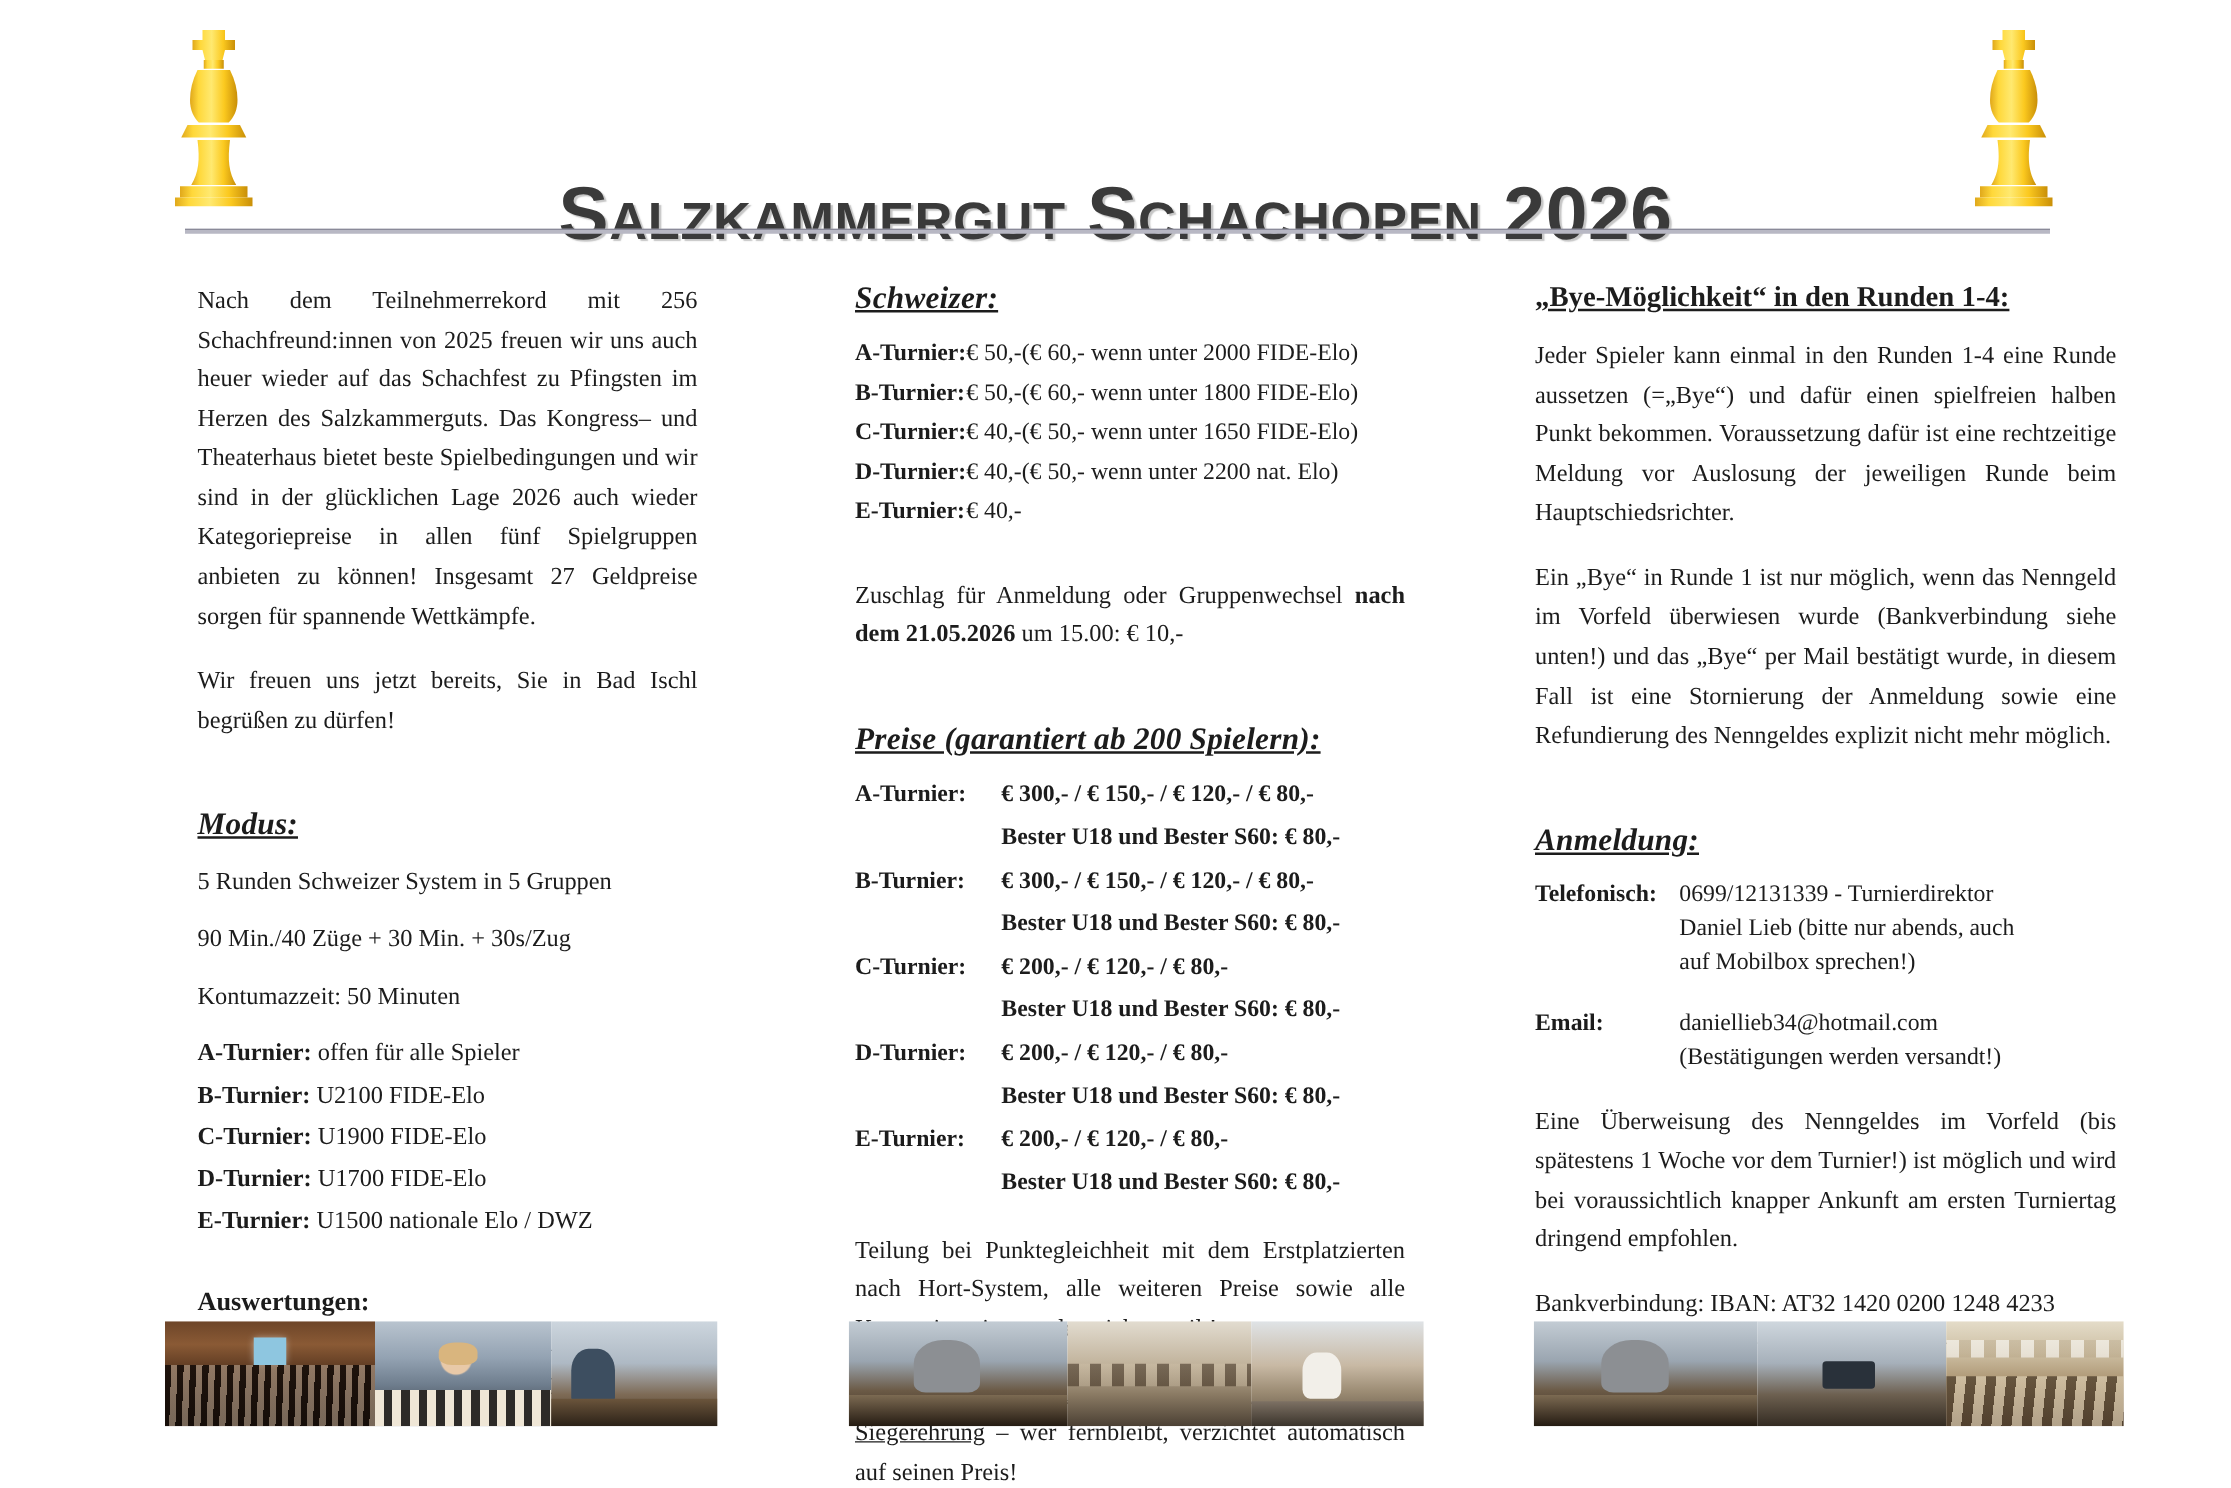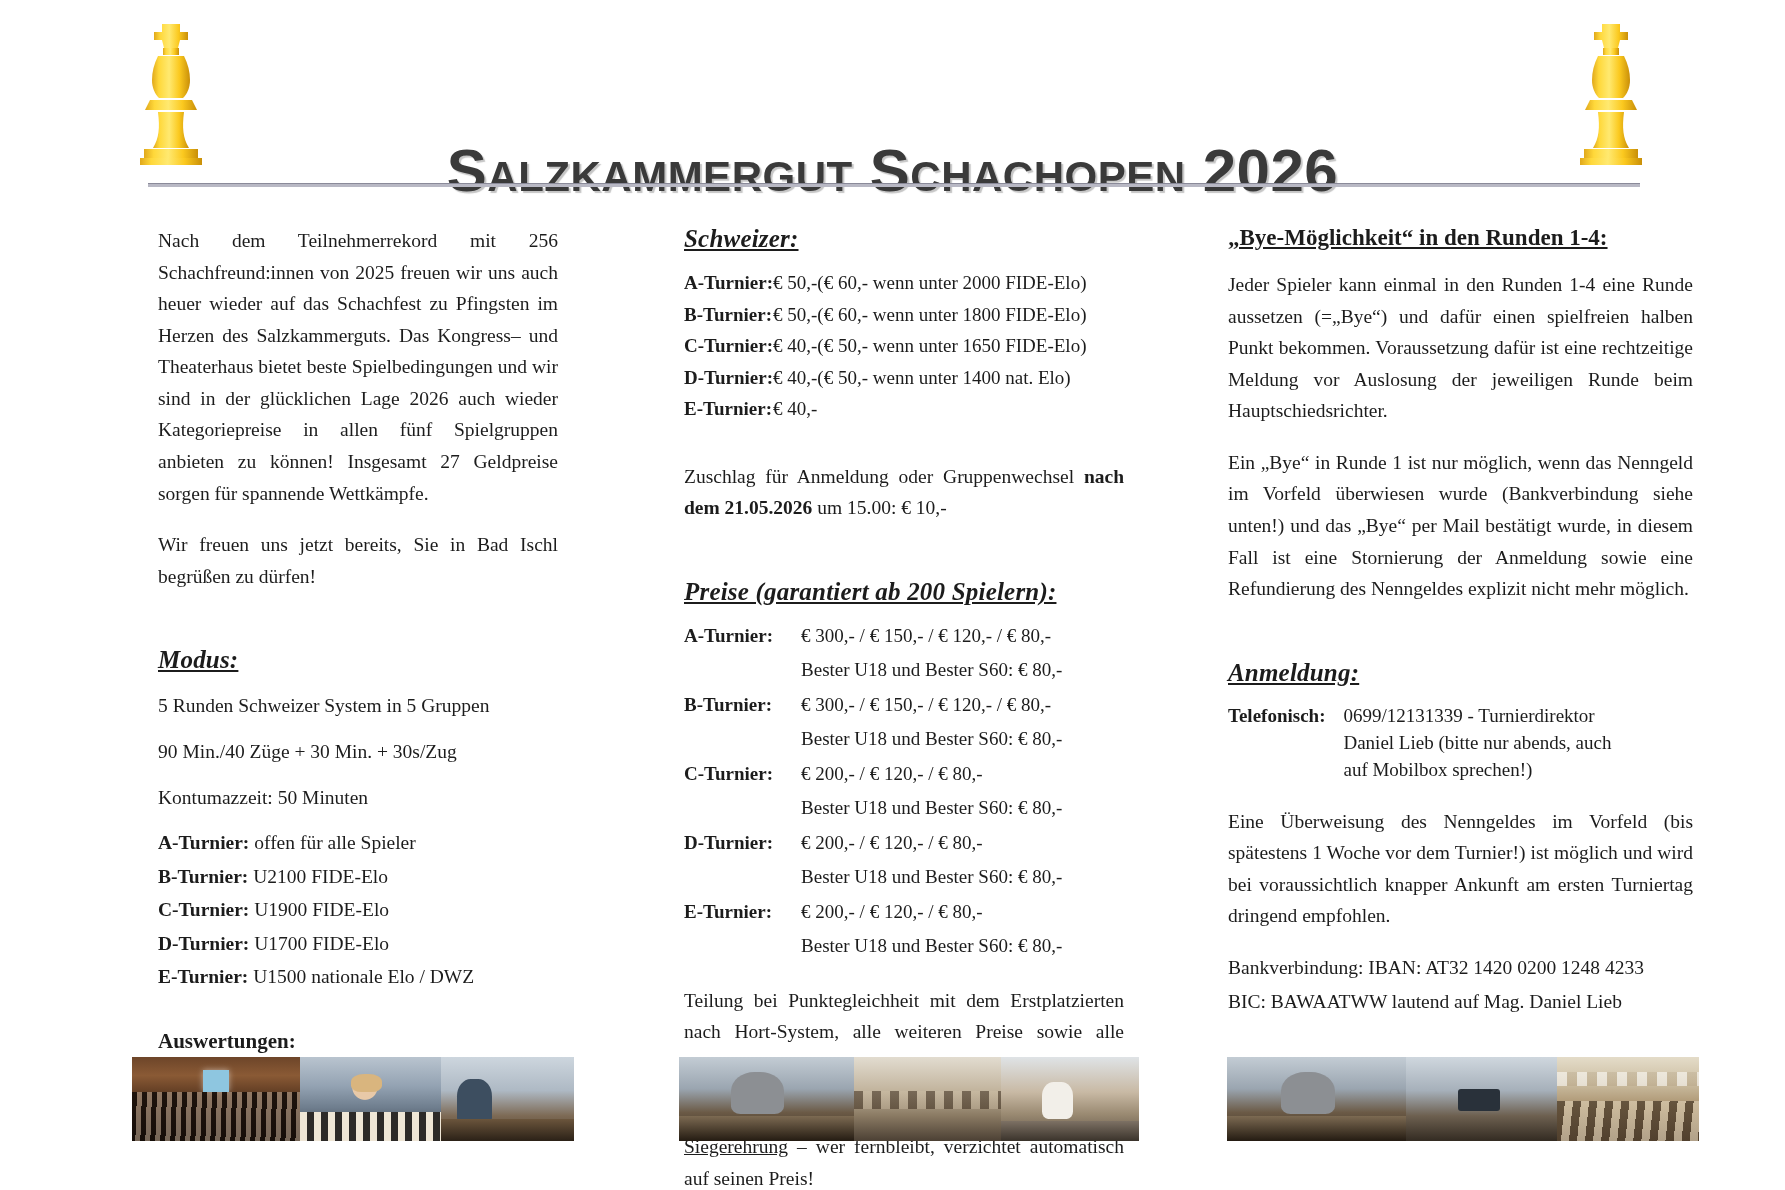--- a/index.html
+++ b/index.html
@@ -114,21 +114,21 @@
     vertical-align: top;
     line-height: 1.45;
   }
   td.c-name { font-weight: bold; white-space: nowrap; padding-right: 22px; }
   td.c-fee  { white-space: nowrap; padding-right: 20px; }
   td.c-note { white-space: nowrap; }
 
   table.prizes { border-collapse: collapse; font-size: 19px; }
   table.prizes td { vertical-align: top; line-height: 1.5; padding: 0; }
   table.prizes td.p-name { font-weight: bold; white-space: nowrap; padding-right: 28px; }
-  table.prizes td.p-val  { white-space: nowrap; padding-bottom: 6px; }
+  table.prizes td.p-val  { white-space: nowrap; padding-bottom: 6px; font-weight: bold; }
 
   table.contact { border-collapse: collapse; font-size: 19px; }
   table.contact td { vertical-align: top; line-height: 1.42; padding: 0 0 22px 0; }
   table.contact td.ct-lbl { font-weight: bold; white-space: nowrap; padding-right: 18px; }
 
   .spacer-sm { height: 18px; }
   .spacer-md { height: 34px; }
 
   u.plain { text-decoration: underline; }
 
@@ -371,21 +371,21 @@
         <td class="c-note">(€ 60,- wenn unter 1800 FIDE-Elo)</td>
       </tr>
       <tr>
         <td class="c-name">C-Turnier:</td>
         <td class="c-fee">€ 40,-</td>
         <td class="c-note">(€ 50,- wenn unter 1650 FIDE-Elo)</td>
       </tr>
       <tr>
         <td class="c-name">D-Turnier:</td>
         <td class="c-fee">€ 40,-</td>
-        <td class="c-note">(€ 50,- wenn unter 1400 nat. Elo)</td>
+        <td class="c-note">(€ 50,- wenn unter 2200 nat. Elo)</td>
       </tr>
       <tr>
         <td class="c-name">E-Turnier:</td>
         <td class="c-fee">€ 40,-</td>
         <td class="c-note"></td>
       </tr>
     </tbody>
   </table>
 
   <div class="spacer-md"></div>
@@ -459,20 +459,25 @@
   <div class="h-sec">Anmeldung:</div>
 
   <table class="contact">
     <tbody>
       <tr>
         <td class="ct-lbl">Telefonisch:</td>
         <td style="white-space:pre-line">0699/12131339 - Turnierdirektor
 Daniel Lieb (bitte nur abends, auch
 auf Mobilbox sprechen!)</td>
       </tr>
+      <tr>
+        <td class="ct-lbl">Email:</td>
+        <td style="white-space:pre-line">daniellieb34@hotmail.com
+(Bestätigungen werden versandt!)</td>
+      </tr>
     </tbody>
   </table>
 
   <p class="body">Eine Überweisung des Nenngeldes im Vorfeld (bis spätestens 1 Woche vor dem Turnier!) ist möglich und wird bei voraussichtlich knapper Ankunft am ersten Turniertag dringend empfohlen.</p>
 
   <div class="line tight">Bankverbindung: IBAN: AT32 1420 0200 1248 4233</div>
   <div class="line tight">BIC: BAWAATWW lautend auf Mag. Daniel Lieb</div>
 </div>
 
 <div class="strip s1">

